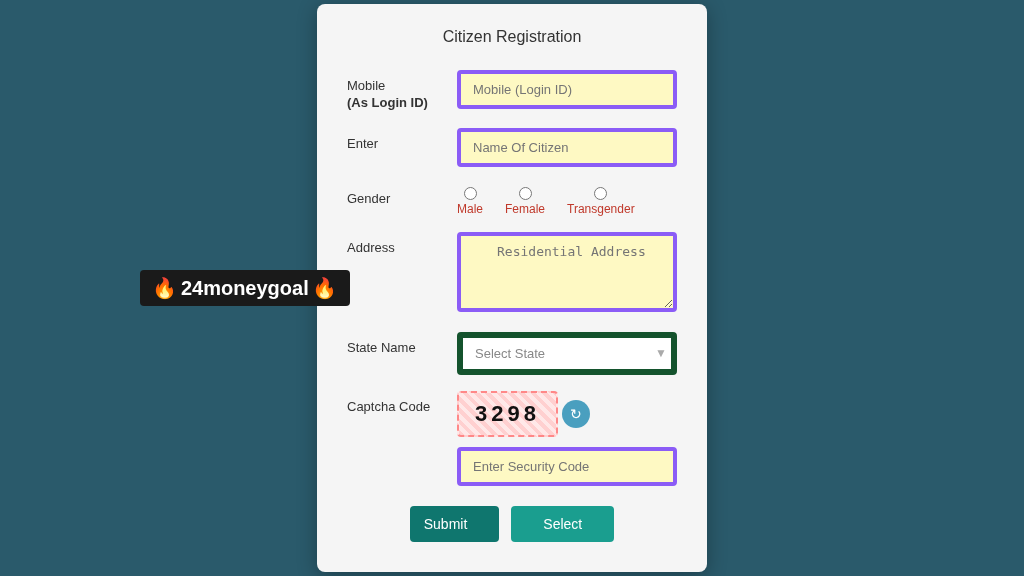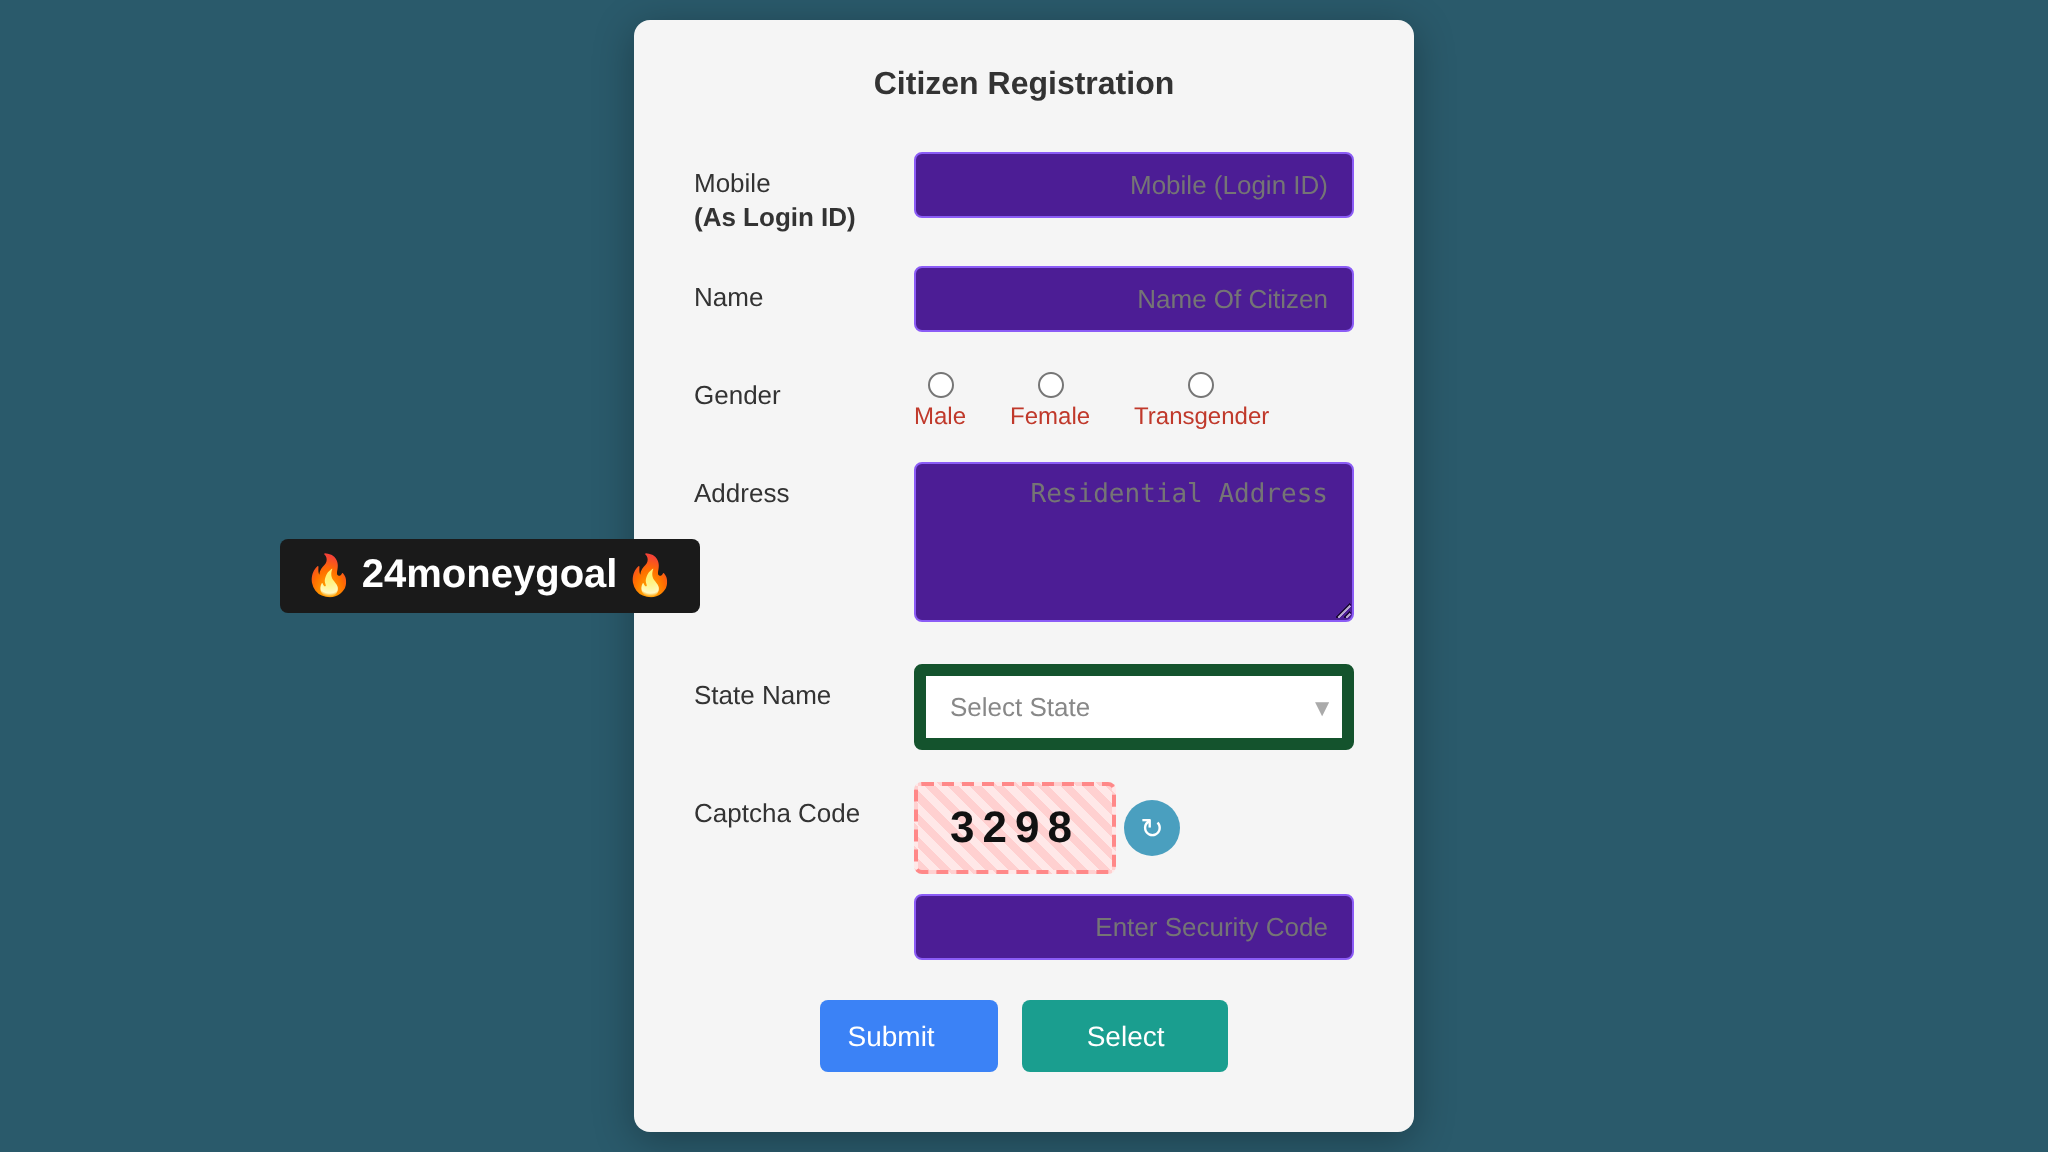--- a/index.html
+++ b/index.html
@@ -54,21 +54,21 @@
       background: #ccc;
     }
     .form-card::-webkit-scrollbar-thumb {
       background: #888;
       border-radius: 4px;
     }
 
     .form-title {
       text-align: center;
       font-size: 16px;
-      font-weight: bold;
+      font-weight: normal;
       color: #333;
       margin-bottom: 24px;
     }
 
     .form-row {
       display: flex;
       align-items: flex-start;
       margin-bottom: 16px;
     }
 
@@ -86,27 +86,26 @@
       display: block;
     }
 
     .form-control-wrap {
       flex: 1;
     }
 
     .form-input {
       width: 100%;
       padding: 8px 12px;
-      border: 1px solid #8b5cf6;
+      border: 4px solid #8b5cf6;
       border-radius: 4px;
       font-size: 13px;
       color: #888;
-      background: #4c1d95;
+      background: #fef9c3;
       outline: none;
-      text-align: right;
     }
 
     .textarea-input {
       height: 80px;
       resize: vertical;
       font-size: 13px;
       color: #888;
       padding-left: 36px;
     }
 
@@ -216,21 +215,21 @@
     .btn {
       padding: 10px 32px;
       border: none;
       border-radius: 4px;
       font-size: 14px;
       cursor: pointer;
       font-weight: 500;
     }
 
     .btn-submit {
-      background: #3b82f6;
+      background: #0f766e;
       color: #fff;
       padding-left: 14px;
     }
 
     .btn-login {
       background: #1a9e8f;
       color: #fff;
     }
   </style>
 </head>
@@ -250,21 +249,21 @@
     <div class="form-label">
       <span>Mobile</span>
       <span class="sub">(As Login ID)</span>
     </div>
     <div class="form-control-wrap">
       <input type="text" class="form-input" placeholder="Mobile (Login ID)" style="">
     </div>
   </div>
 
   <div class="form-row">
-    <div class="form-label">Name</div>
+    <div class="form-label">Enter</div>
     <div class="form-control-wrap">
       <input type="text" class="form-input" placeholder="Name Of Citizen" style="">
     </div>
   </div>
 
   <div class="form-row">
     <div class="form-label">Gender</div>
     <div class="form-control-wrap">
       <div class="gender-group">
         <label class="gender-option">

